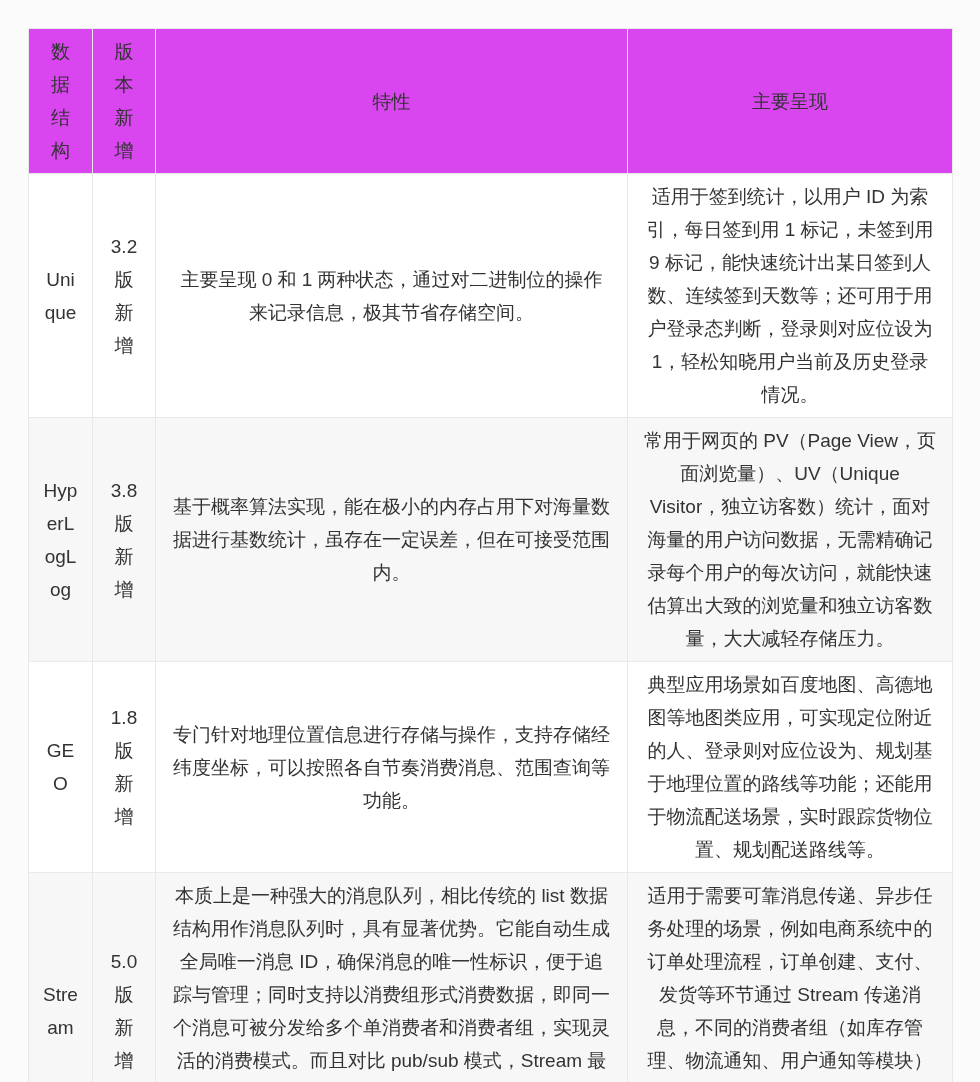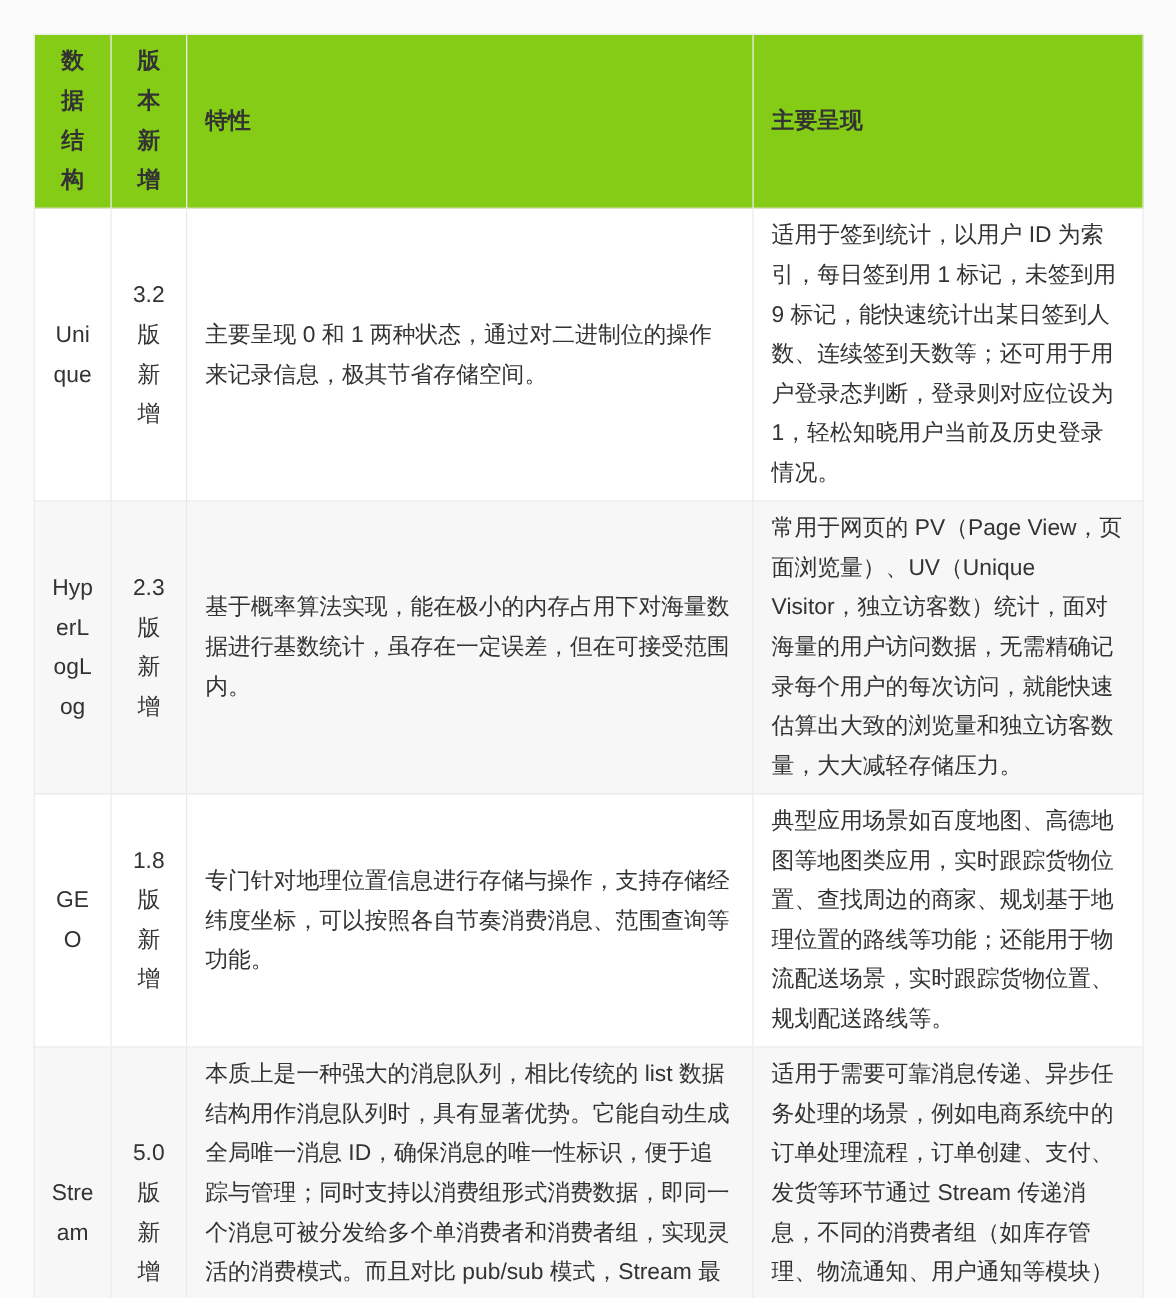--- a/index.html
+++ b/index.html
@@ -19,27 +19,27 @@
     table-layout: fixed;
     width: 924px;
     background: #ffffff;
   }
   th, td {
     border: 1px solid #e9e9e9;
     padding: 6px 15px;
     font-size: 19px;
     line-height: 33px;
     vertical-align: middle;
-    text-align: left;
+    text-align: center;
     box-sizing: border-box;
     overflow-wrap: break-word;
   }
   th {
-    font-weight: bold;
-    background: #84cc16;
+    font-weight: normal;
+    background: #d946ef;
   }
   th.col-structure, th.col-version,
   td.col-structure, td.col-version {
     text-align: center;
     word-break: break-all;
     padding: 6px 14px;
   }
   tbody tr:nth-child(even) td {
     background: #f7f7f7;
   }
@@ -65,29 +65,29 @@
     </thead>
     <tbody id="table-body">
         <tr>
           <td class="col-structure">Unique</td>
           <td class="col-version">3.2 版新增</td>
           <td class="col-feature">主要呈现 0 和 1 两种状态，通过对二进制位的操作来记录信息，极其节省存储空间。</td>
           <td class="col-scenario">适用于签到统计，以用户 ID 为索引，每日签到用 1 标记，未签到用 9 标记，能快速统计出某日签到人数、连续签到天数等；还可用于用户登录态判断，登录则对应位设为 1，轻松知晓用户当前及历史登录情况。</td>
         </tr>
         <tr>
           <td class="col-structure">HyperLogLog</td>
-          <td class="col-version">2.3 版新增</td>
+          <td class="col-version">3.8 版新增</td>
           <td class="col-feature">基于概率算法实现，能在极小的内存占用下对海量数据进行基数统计，虽存在一定误差，但在可接受范围内。</td>
           <td class="col-scenario">常用于网页的 PV（Page View，页面浏览量）、UV（Unique Visitor，独立访客数）统计，面对海量的用户访问数据，无需精确记录每个用户的每次访问，就能快速估算出大致的浏览量和独立访客数量，大大减轻存储压力。</td>
         </tr>
         <tr>
           <td class="col-structure">GEO</td>
           <td class="col-version">1.8 版新增</td>
           <td class="col-feature">专门针对地理位置信息进行存储与操作，支持存储经纬度坐标，可以按照各自节奏消费消息、范围查询等功能。</td>
-          <td class="col-scenario">典型应用场景如百度地图、高德地图等地图类应用，实时跟踪货物位置、查找周边的商家、规划基于地理位置的路线等功能；还能用于物流配送场景，实时跟踪货物位置、规划配送路线等。</td>
+          <td class="col-scenario">典型应用场景如百度地图、高德地图等地图类应用，可实现定位附近的人、登录则对应位设为、规划基于地理位置的路线等功能；还能用于物流配送场景，实时跟踪货物位置、规划配送路线等。</td>
         </tr>
         <tr>
           <td class="col-structure">Stream</td>
           <td class="col-version">5.0 版新增</td>
           <td class="col-feature">本质上是一种强大的消息队列，相比传统的 list 数据结构用作消息队列时，具有显著优势。它能自动生成全局唯一消息 ID，确保消息的唯一性标识，便于追踪与管理；同时支持以消费组形式消费数据，即同一个消息可被分发给多个单消费者和消费者组，实现灵活的消费模式。而且对比 pub/sub 模式，Stream 最大的优势在于数据可被持久化，保证消息的可靠性，防止数据丢失。</td>
           <td class="col-scenario">适用于需要可靠消息传递、异步任务处理的场景，例如电商系统中的订单处理流程，订单创建、支付、发货等环节通过 Stream 传递消息，不同的消费者组（如库存管理、物流通知、用户通知等模块）可以按照各自节奏消费消息，确保系统稳定高效运行。</td>
         </tr>
       </tbody>
   </table>
 </div>

